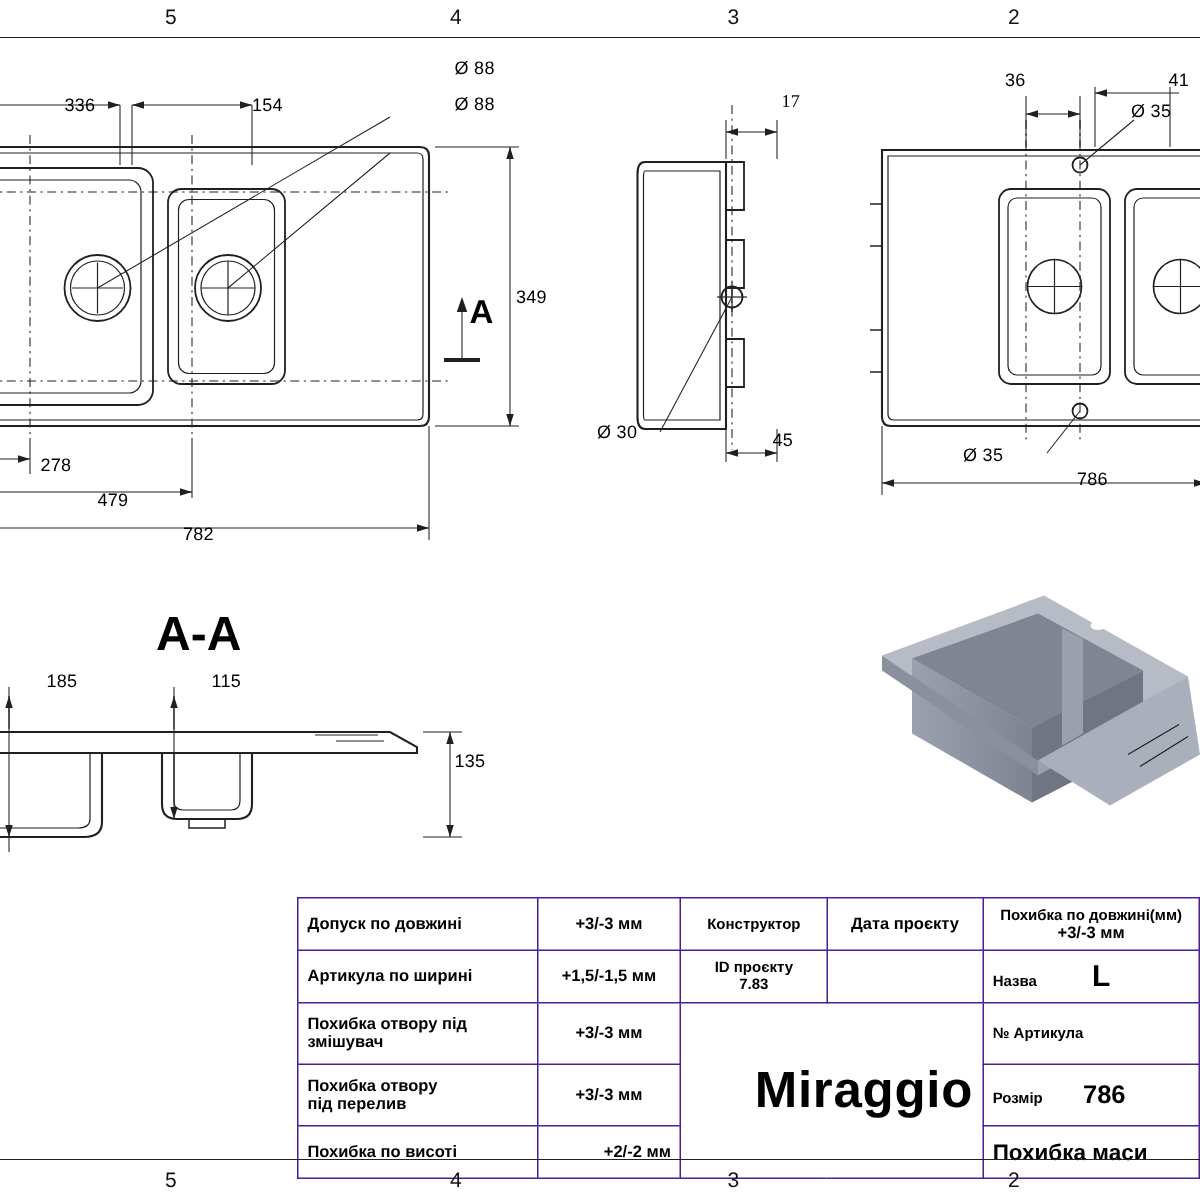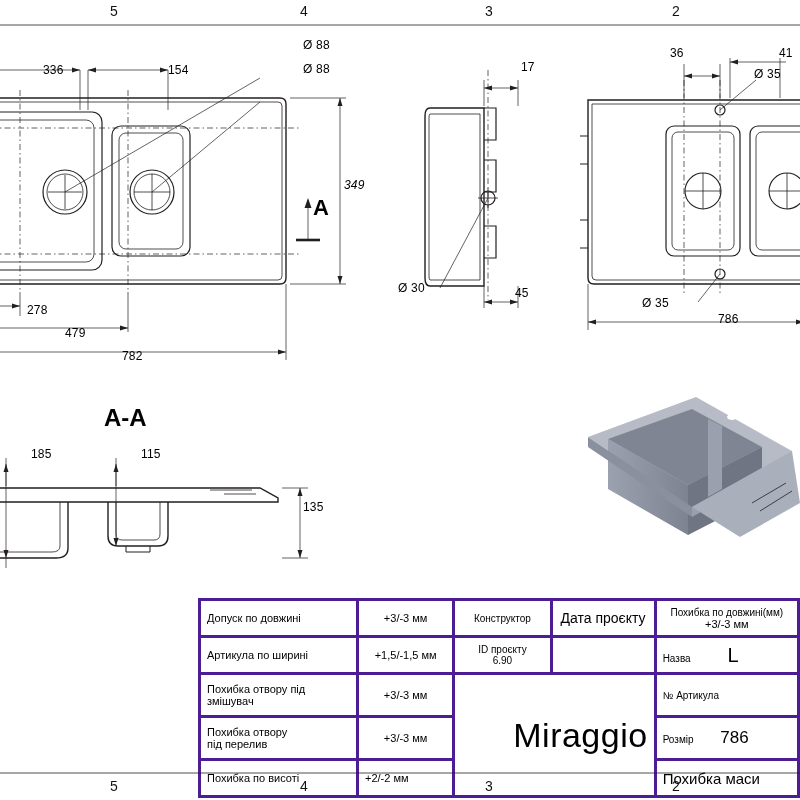--- a/index.html
+++ b/index.html
@@ -14,21 +14,21 @@
   .abs{position:absolute;}
   .lbl{font-size:12px;letter-spacing:.2px;white-space:nowrap;}
   .lbl-lg{font-size:22px;font-weight:700;}
   .col-num{font-size:14px;color:#111;}
   svg{display:block;}
   .stroke{stroke:#231f20;fill:none;}
   .thin{stroke:#231f20;stroke-width:.8;fill:none;}
   .dim{stroke:#231f20;stroke-width:.7;fill:none;}
   .dash{stroke:#231f20;stroke-width:.7;fill:none;stroke-dasharray:6 3 1.5 3;}
   .tbl{border-collapse:collapse;font-size:11px;}
-  .tbl td{border:3px solid #4c1d95;padding:3px 6px;vertical-align:middle;}
+  .tbl td{border:1px solid #4c1d95;padding:3px 6px;vertical-align:middle;font-weight:bold;}
   .brand{font-size:34px;letter-spacing:.5px;}
 </style>
 </head>
 <body>
 
 <div class="abs col-num" style="left:110px;top:3px;">5</div>
 <div class="abs col-num" style="left:300px;top:3px;">4</div>
 <div class="abs col-num" style="left:485px;top:3px;">3</div>
 <div class="abs col-num" style="left:672px;top:3px;">2</div>
 
@@ -96,21 +96,21 @@
     <path d="M12,288 l8,-2.5 v5 z M168,288 l-8,-2.5 v5 z" fill="#231f20"></path>
     <line class="dim" x1="12" y1="312" x2="326" y2="312"></line>
     <path d="M12,312 l8,-2.5 v5 z M326,312 l-8,-2.5 v5 z" fill="#231f20"></path>
   </svg>
 </div>
 
 <div class="abs lbl" style="left:43px;top:63px;">336</div>
 <div class="abs lbl" style="left:150px;top:63px;margin-left:18px;">154</div>
 <div class="abs lbl" style="left:303px;top:38px;">Ø 88</div>
 <div class="abs lbl" style="left:303px;top:62px;">Ø 88</div>
-<div class="abs lbl" style="left:344px;top:178px;font-style:italic;">349</div>
+<div class="abs lbl" style="left:344px;top:191px;">349</div>
 <div class="abs lbl-lg" style="left:313px;top:195px;">A</div>
 <div class="abs lbl" style="left:27px;top:303px;">278</div>
 <div class="abs lbl" style="left:65px;top:326px;">479</div>
 <div class="abs lbl" style="left:122px;top:349px;">782</div>
 
 <div class="abs" style="left:400px;top:40px;">
   <svg width="190" height="290" viewBox="0 0 190 290">
 
     <line class="dash" x1="88" y1="30" x2="88" y2="260"></line>
 
@@ -131,21 +131,21 @@
     <line class="dim" x1="118" y1="40" x2="118" y2="66"></line>
     <line class="dim" x1="84" y1="48" x2="118" y2="48"></line>
     <path d="M84,48 l8,-2.5 v5 z M118,48 l-8,-2.5 v5 z" fill="#231f20"></path>
 
     <line class="dim" x1="84" y1="246" x2="84" y2="268"></line>
     <line class="dim" x1="118" y1="246" x2="118" y2="268"></line>
     <line class="dim" x1="84" y1="262" x2="118" y2="262"></line>
     <path d="M84,262 l8,-2.5 v5 z M118,262 l-8,-2.5 v5 z" fill="#231f20"></path>
   </svg>
 </div>
-<div class="abs lbl" style="left:521px;top:60px;">17</div>
+<div class="abs lbl" style="left:521px;top:60px;font-family:Liberation Serif, serif;">17</div>
 <div class="abs lbl" style="left:515px;top:286px;">45</div>
 <div class="abs lbl" style="left:364px;top:281px;margin-left:34px;">Ø 30</div>
 
 <div class="abs" style="left:580px;top:40px;">
   <svg width="230" height="300" viewBox="0 0 230 300">
 
     <path class="stroke" stroke-width="1.4" d="M8,60 L224,60 L224,244 L14,244 Q8,244 8,238 Z"></path>
     <path class="thin" d="M12,64 L222,64 L222,240 L16,240 Q12,240 12,236 Z"></path>
 
     <path class="stroke" stroke-width="1.1" d="M8,96 L-2,96 L-2,124 L8,124"></path>
@@ -186,21 +186,21 @@
     <line class="dim" x1="8" y1="282" x2="224" y2="282"></line>
     <path d="M8,282 l8,-2.5 v5 z M224,282 l-8,-2.5 v5 z" fill="#231f20"></path>
   </svg>
 </div>
 <div class="abs lbl" style="left:670px;top:46px;">36</div>
 <div class="abs lbl" style="left:779px;top:46px;">41</div>
 <div class="abs lbl" style="left:754px;top:67px;">Ø 35</div>
 <div class="abs lbl" style="left:642px;top:296px;">Ø 35</div>
 <div class="abs lbl" style="left:718px;top:312px;">786</div>
 
-<div class="abs lbl-lg" style="left:104px;top:404px;font-size:24px;">A-A</div>
+<div class="abs lbl-lg" style="left:104px;top:404px;font-size:32px;">A-A</div>
 
 <div class="abs" style="left:-40px;top:440px;">
   <svg width="380" height="140" viewBox="0 0 380 140">
 
     <path class="stroke" stroke-width="1.4" d="M8,48 L300,48 L318,58 L318,62 L8,62 Z"></path>
 
     <path class="stroke" stroke-width="1.4" d="M14,62 L14,108 Q14,118 26,118 L96,118 Q108,118 108,108 L108,62"></path>
     <path class="thin" d="M22,62 L22,106 Q22,112 30,112 L92,112 Q100,112 100,106 L100,62"></path>
 
     <path class="stroke" stroke-width="1.4" d="M148,62 L148,96 Q148,106 158,106 L198,106 Q208,106 208,96 L208,62"></path>
@@ -261,32 +261,32 @@
   </svg>
 </div>
 
 <div class="abs" style="left:198px;top:598px;">
   <table class="tbl">
     <tbody>
         <tr>
       <td style="width:170px;height:28px;">Допуск по довжині</td>
       <td style="width:92px;text-align:center;">+3/-3  мм</td>
       <td style="width:88px;text-align:center;font-size:10px;">Конструктор</td>
-      <td style="width:98px;text-align:center;font-size:14px;">Дата проєкту</td>
+      <td style="width:98px;text-align:center;font-size:11px;">Дата проєкту</td>
       <td style="width:148px;text-align:center;font-size:10px;">
         <div>Похибка по довжині(мм)</div>
         <div style="font-size:11px;">+3/-3  мм</div>
       </td>
     </tr>
     <tr>
       <td style="height:28px;">Артикула по ширині</td>
       <td style="text-align:center;">+1,5/-1,5 мм</td>
       <td style="text-align:center;font-size:10px;">
         <div>ID проєкту</div>
-        <div>6.90</div>
+        <div>7.83</div>
       </td>
       <td></td>
       <td style="font-size:10px;">
         <span>Назва</span>
         <span style="font-size:20px;margin-left:34px;">L</span>
       </td>
     </tr>
     <tr>
       <td style="height:34px;white-space:pre-line;">Похибка отвору під
 змішувач</td>
@@ -300,21 +300,21 @@
       <td style="height:34px;white-space:pre-line;">Похибка отвору
 під перелив</td>
       <td style="text-align:center;">+3/-3  мм</td>
       <td style="font-size:10px;">
         <span>Розмір</span>
         <span style="font-size:17px;margin-left:24px;">786</span>
       </td>
     </tr>
     <tr>
       <td style="height:28px;">Похибка по висоті</td>
-      <td style="text-align:left;">+2/-2  мм</td>
+      <td style="text-align:right;">+2/-2  мм</td>
       <td style="font-size:15px;">Похибка маси</td>
     </tr>
   </tbody>
     </table>
 </div>
 
 <div class="abs" style="left:0;top:772px;width:800px;">
   <svg width="800" height="2">
       <line x1="0" y1="1" x2="800" y2="1" class="thin"></line>
     </svg>

